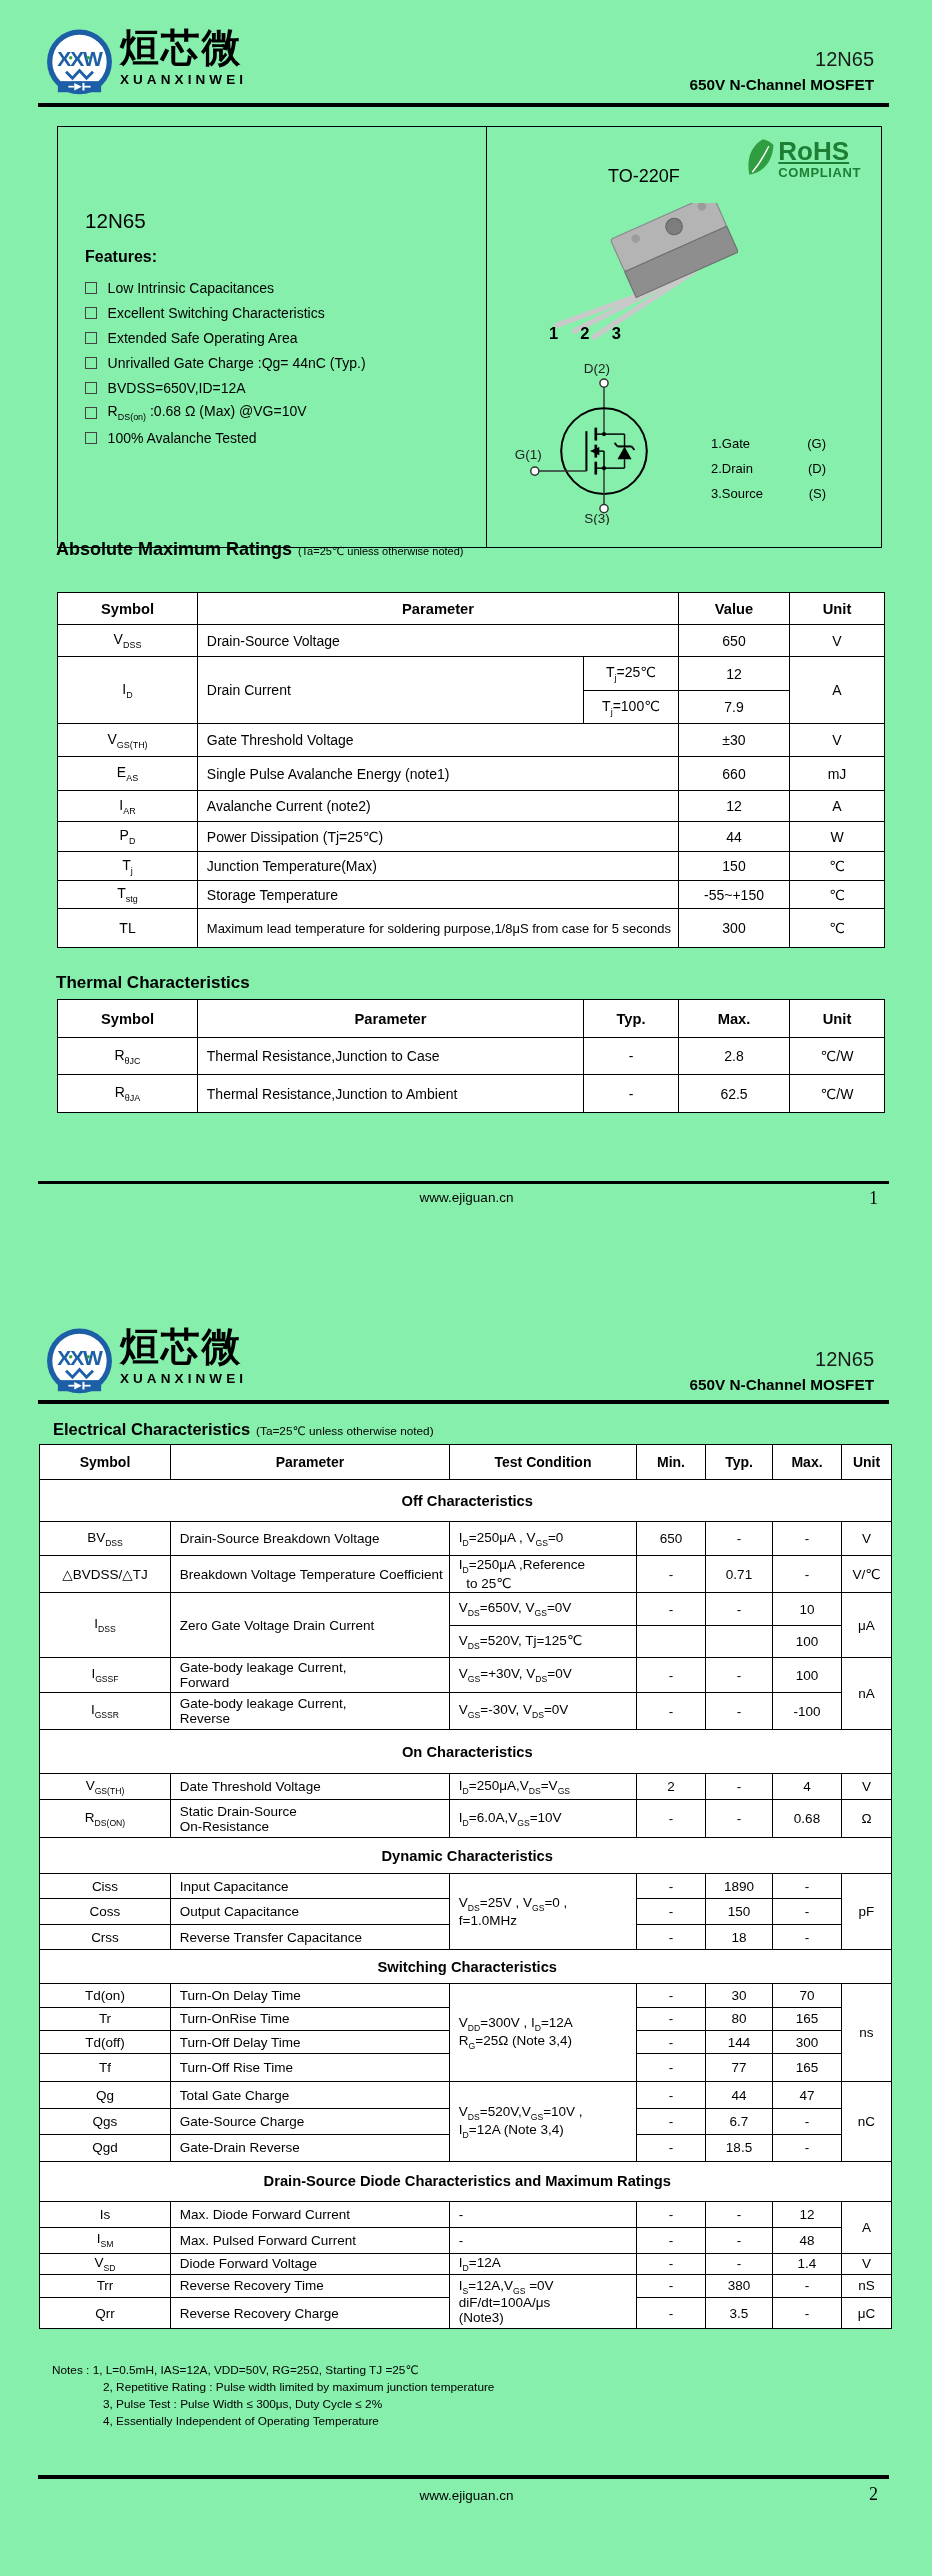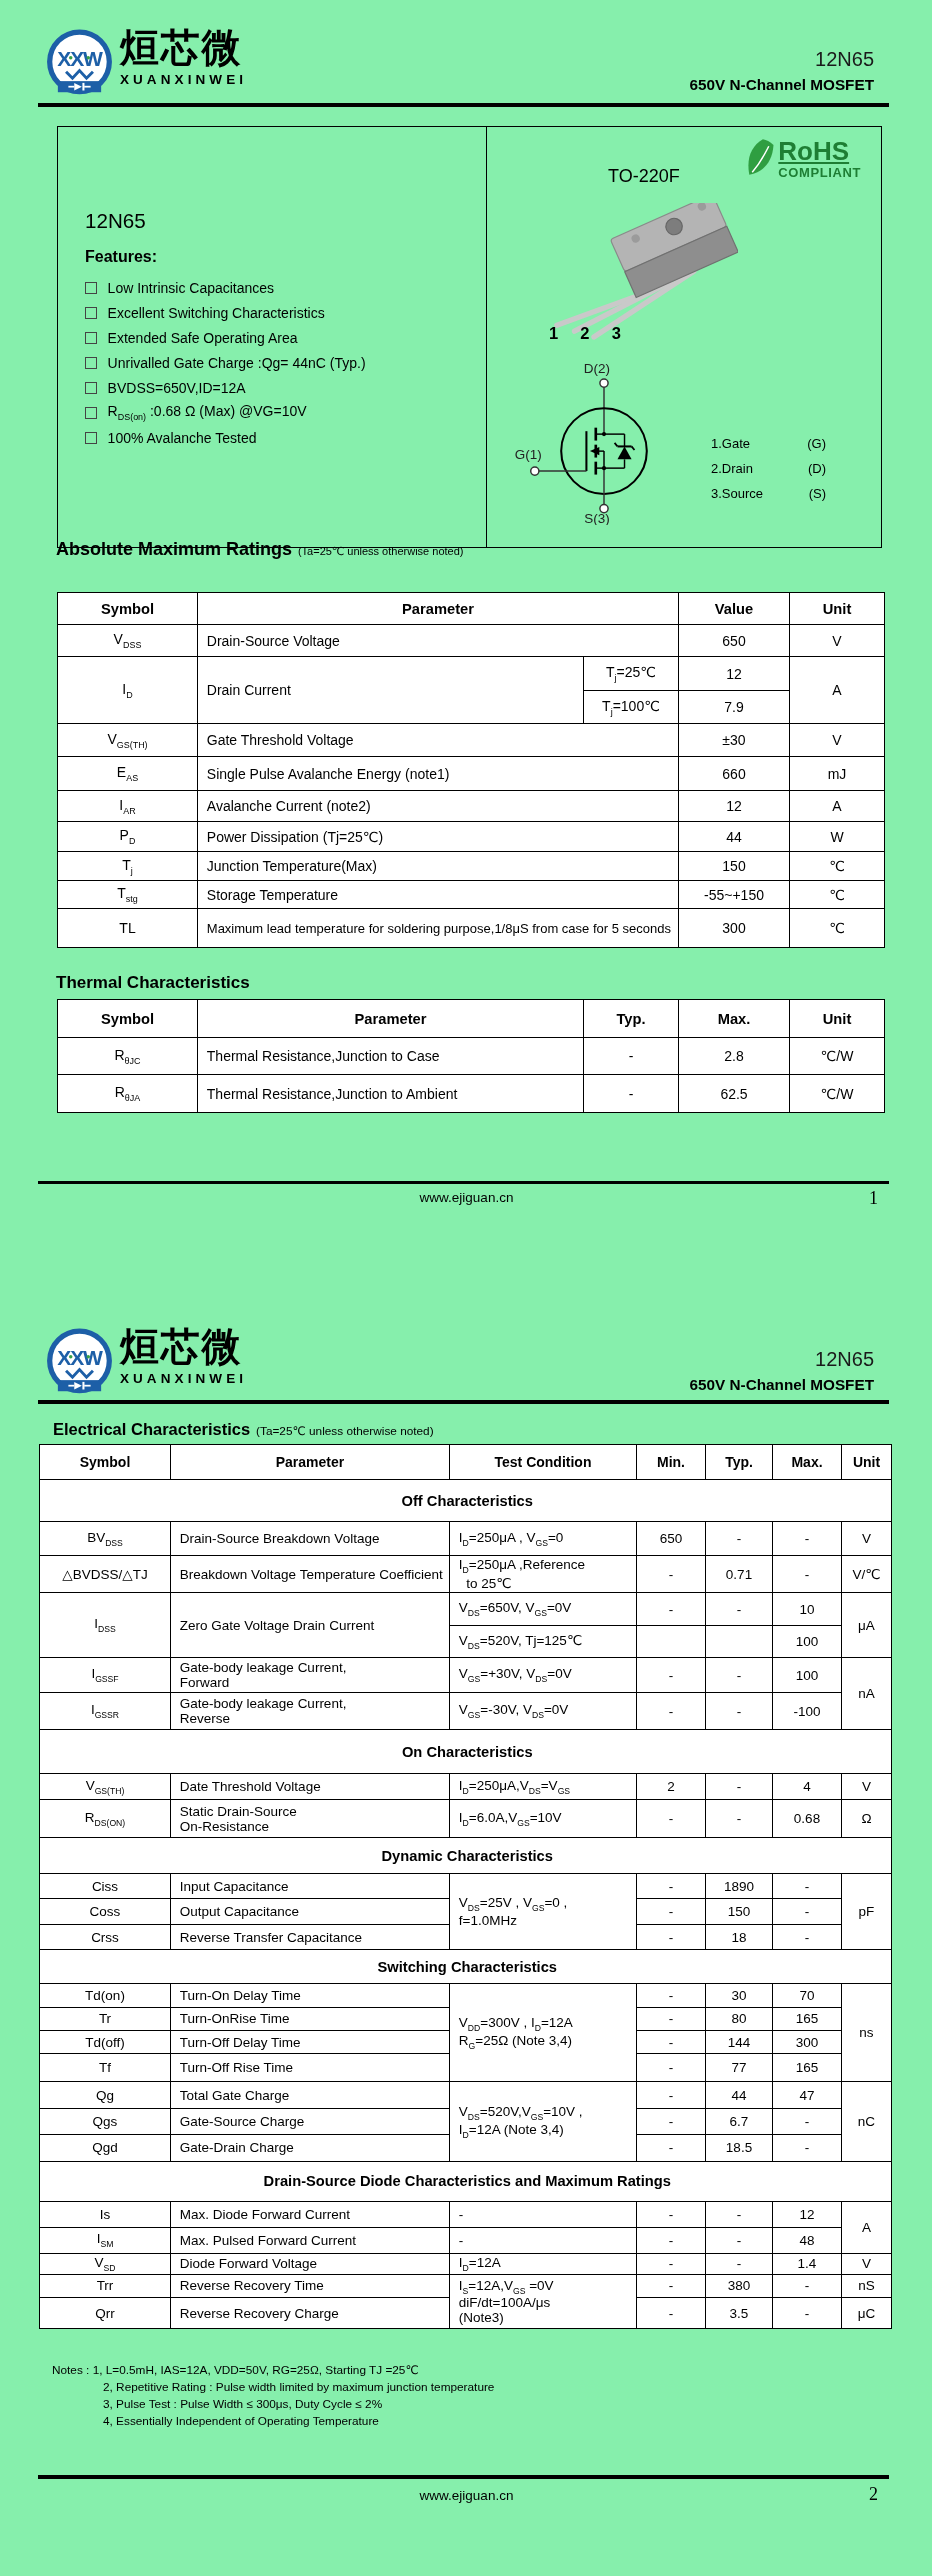--- a/index.html
+++ b/index.html
@@ -529,21 +529,21 @@
     </tr>
     <tr style="height:26.4px">
       <td>Qgs</td>
       <td class="l">Gate-Source Charge</td>
       <td>-</td>
       <td>6.7</td>
       <td>-</td>
     </tr>
     <tr style="height:26.4px">
       <td>Qgd</td>
-      <td class="l">Gate-Drain Charge</td>
+      <td class="l">Gate-Drain Reverse</td>
       <td>-</td>
       <td>18.5</td>
       <td>-</td>
     </tr>
     <tr class="band" style="height:40px">
       <td colspan="7">Drain-Source Diode Characteristics and Maximum Ratings</td>
     </tr>
     <tr style="height:26px">
       <td>Is</td>
       <td class="l">Max. Diode Forward Current</td>

